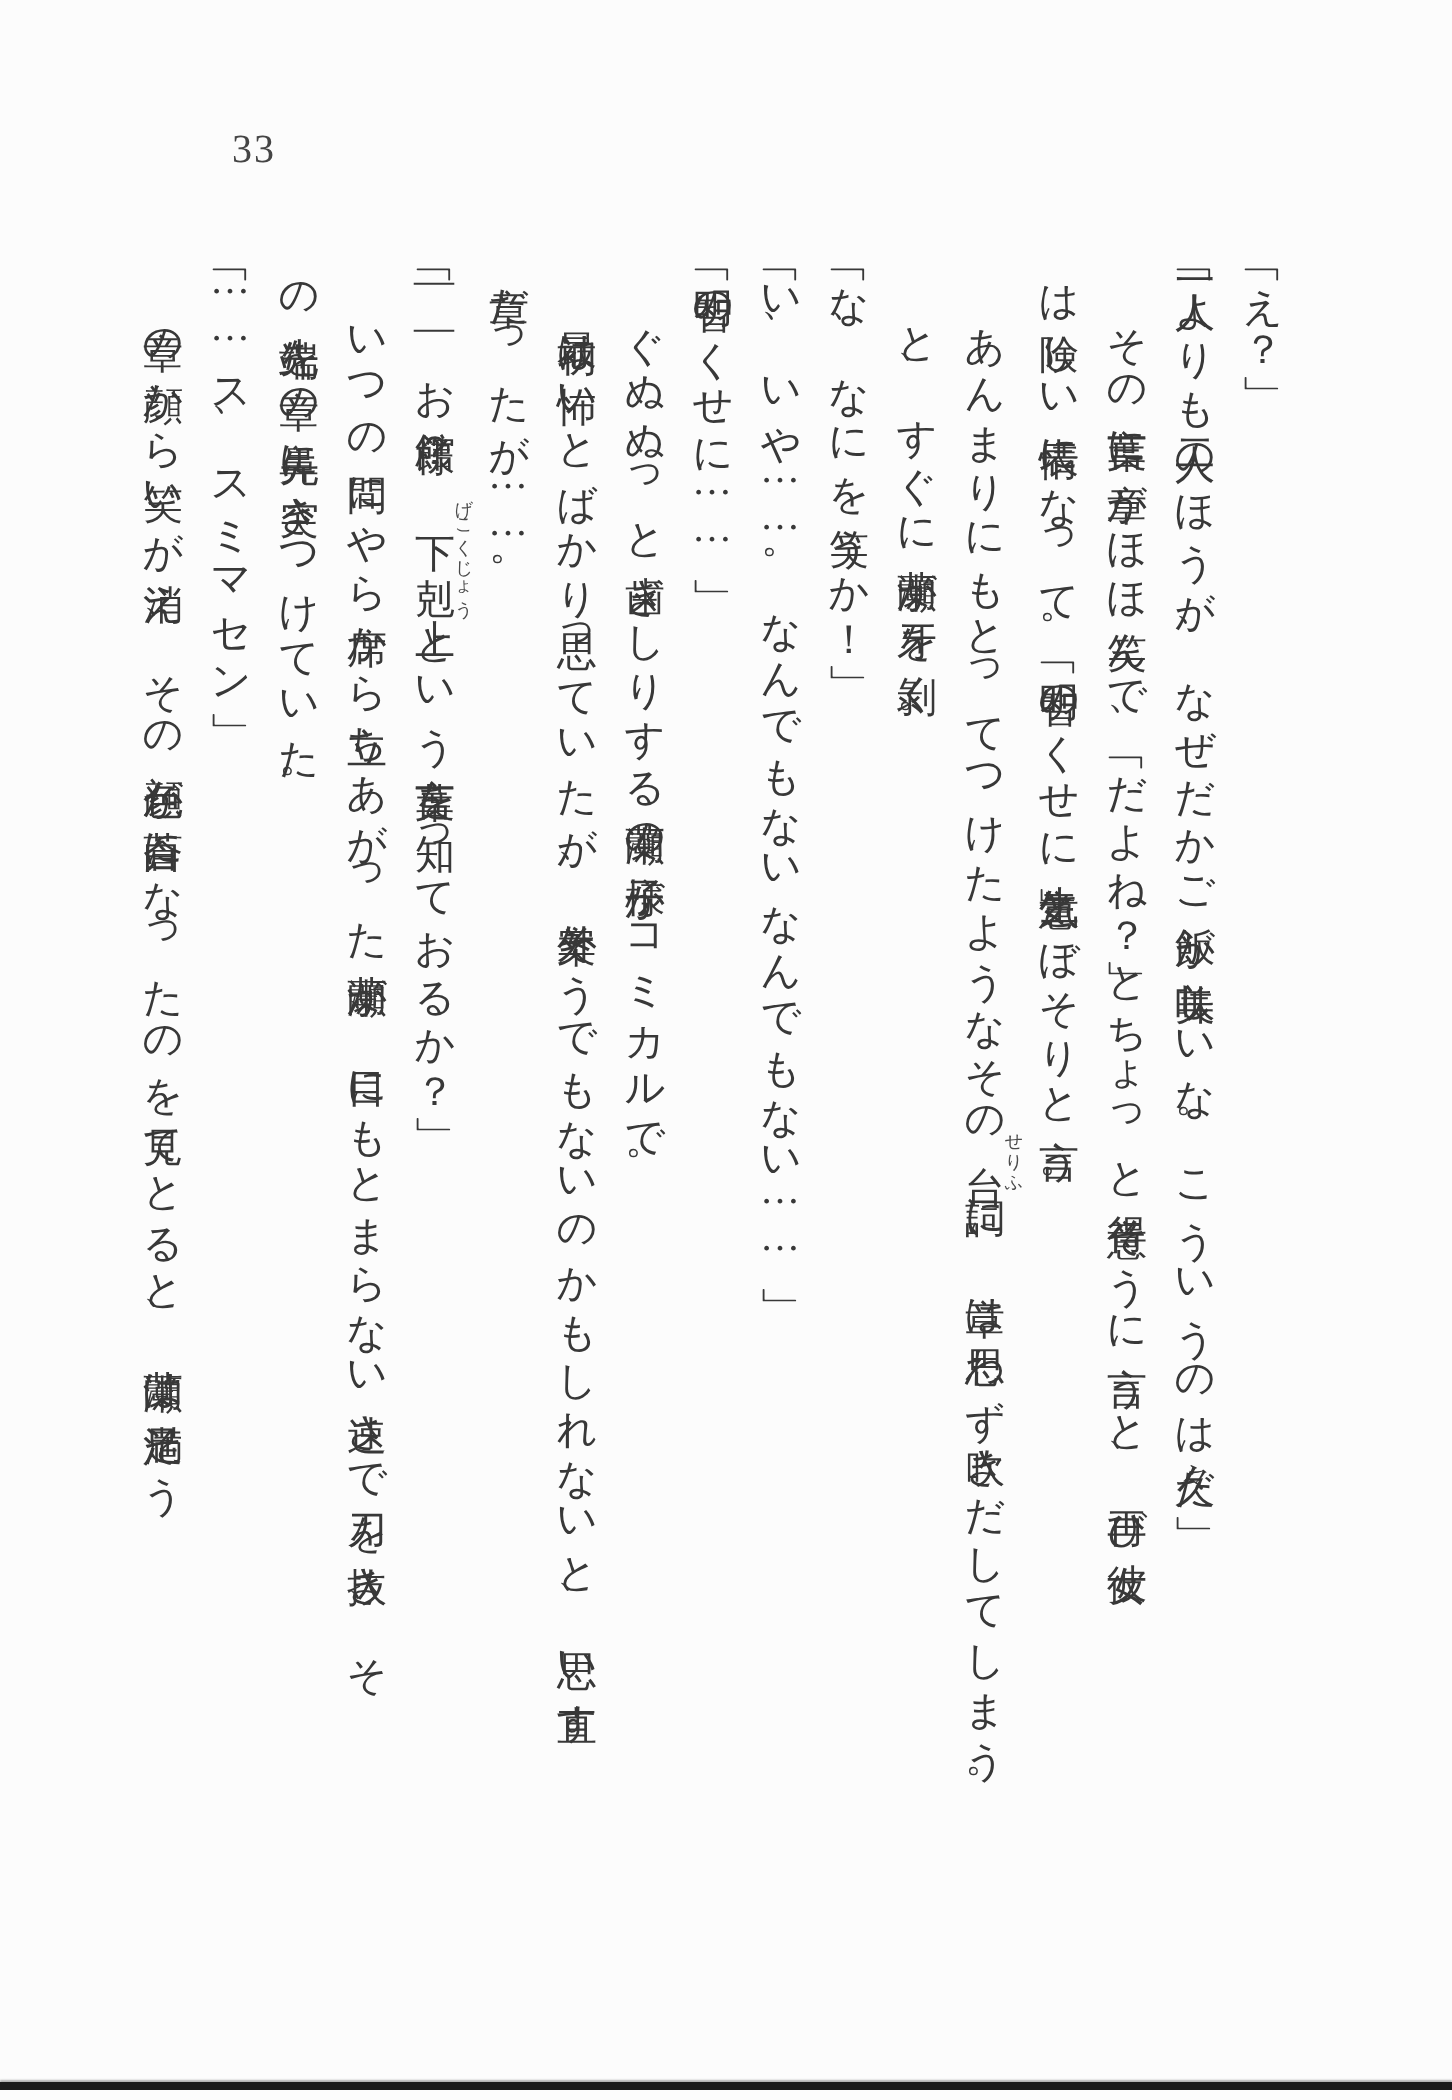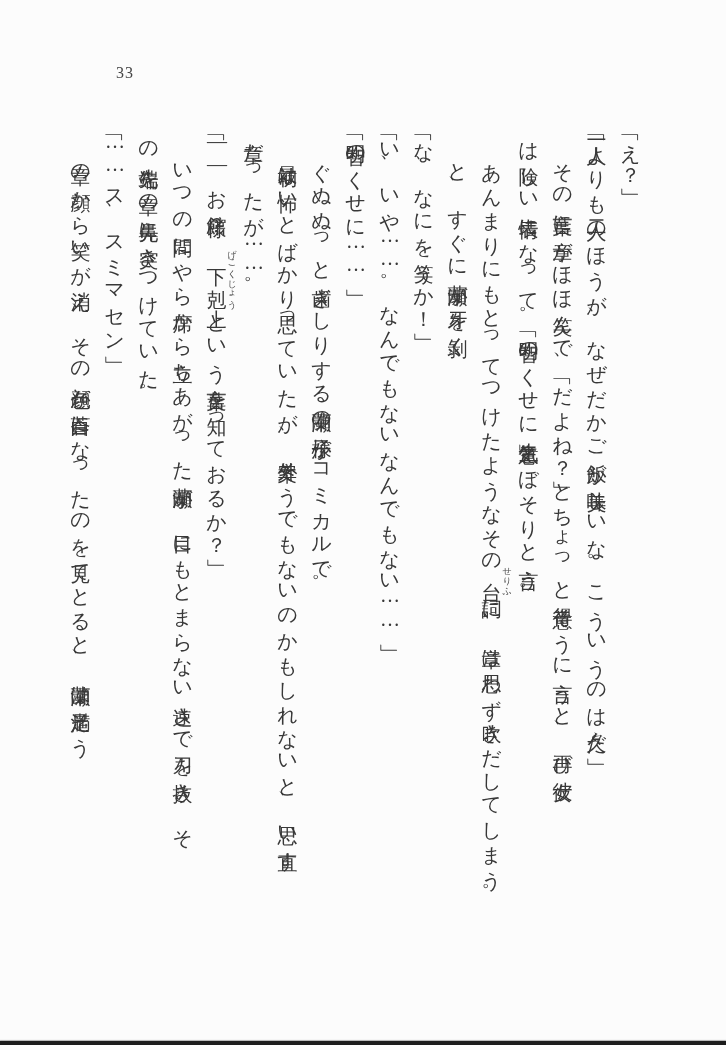--- a/index.html
+++ b/index.html
@@ -11,21 +11,21 @@
   }
   body {
     position: relative;
     background: #fcfcfc;
     font-family: "Liberation Serif", "DejaVu Serif", serif;
   }
   .page-number {
     position: absolute;
     top: 64px;
     left: 116px;
-    font-size: 16px;
+    font-size: 20px;
     color: #454545;
     letter-spacing: 1px;
   }
   .text-block {
     position: absolute;
     top: 128px;
     right: 78px;
     height: 828px;
     writing-mode: vertical-rl;
     text-orientation: upright;

